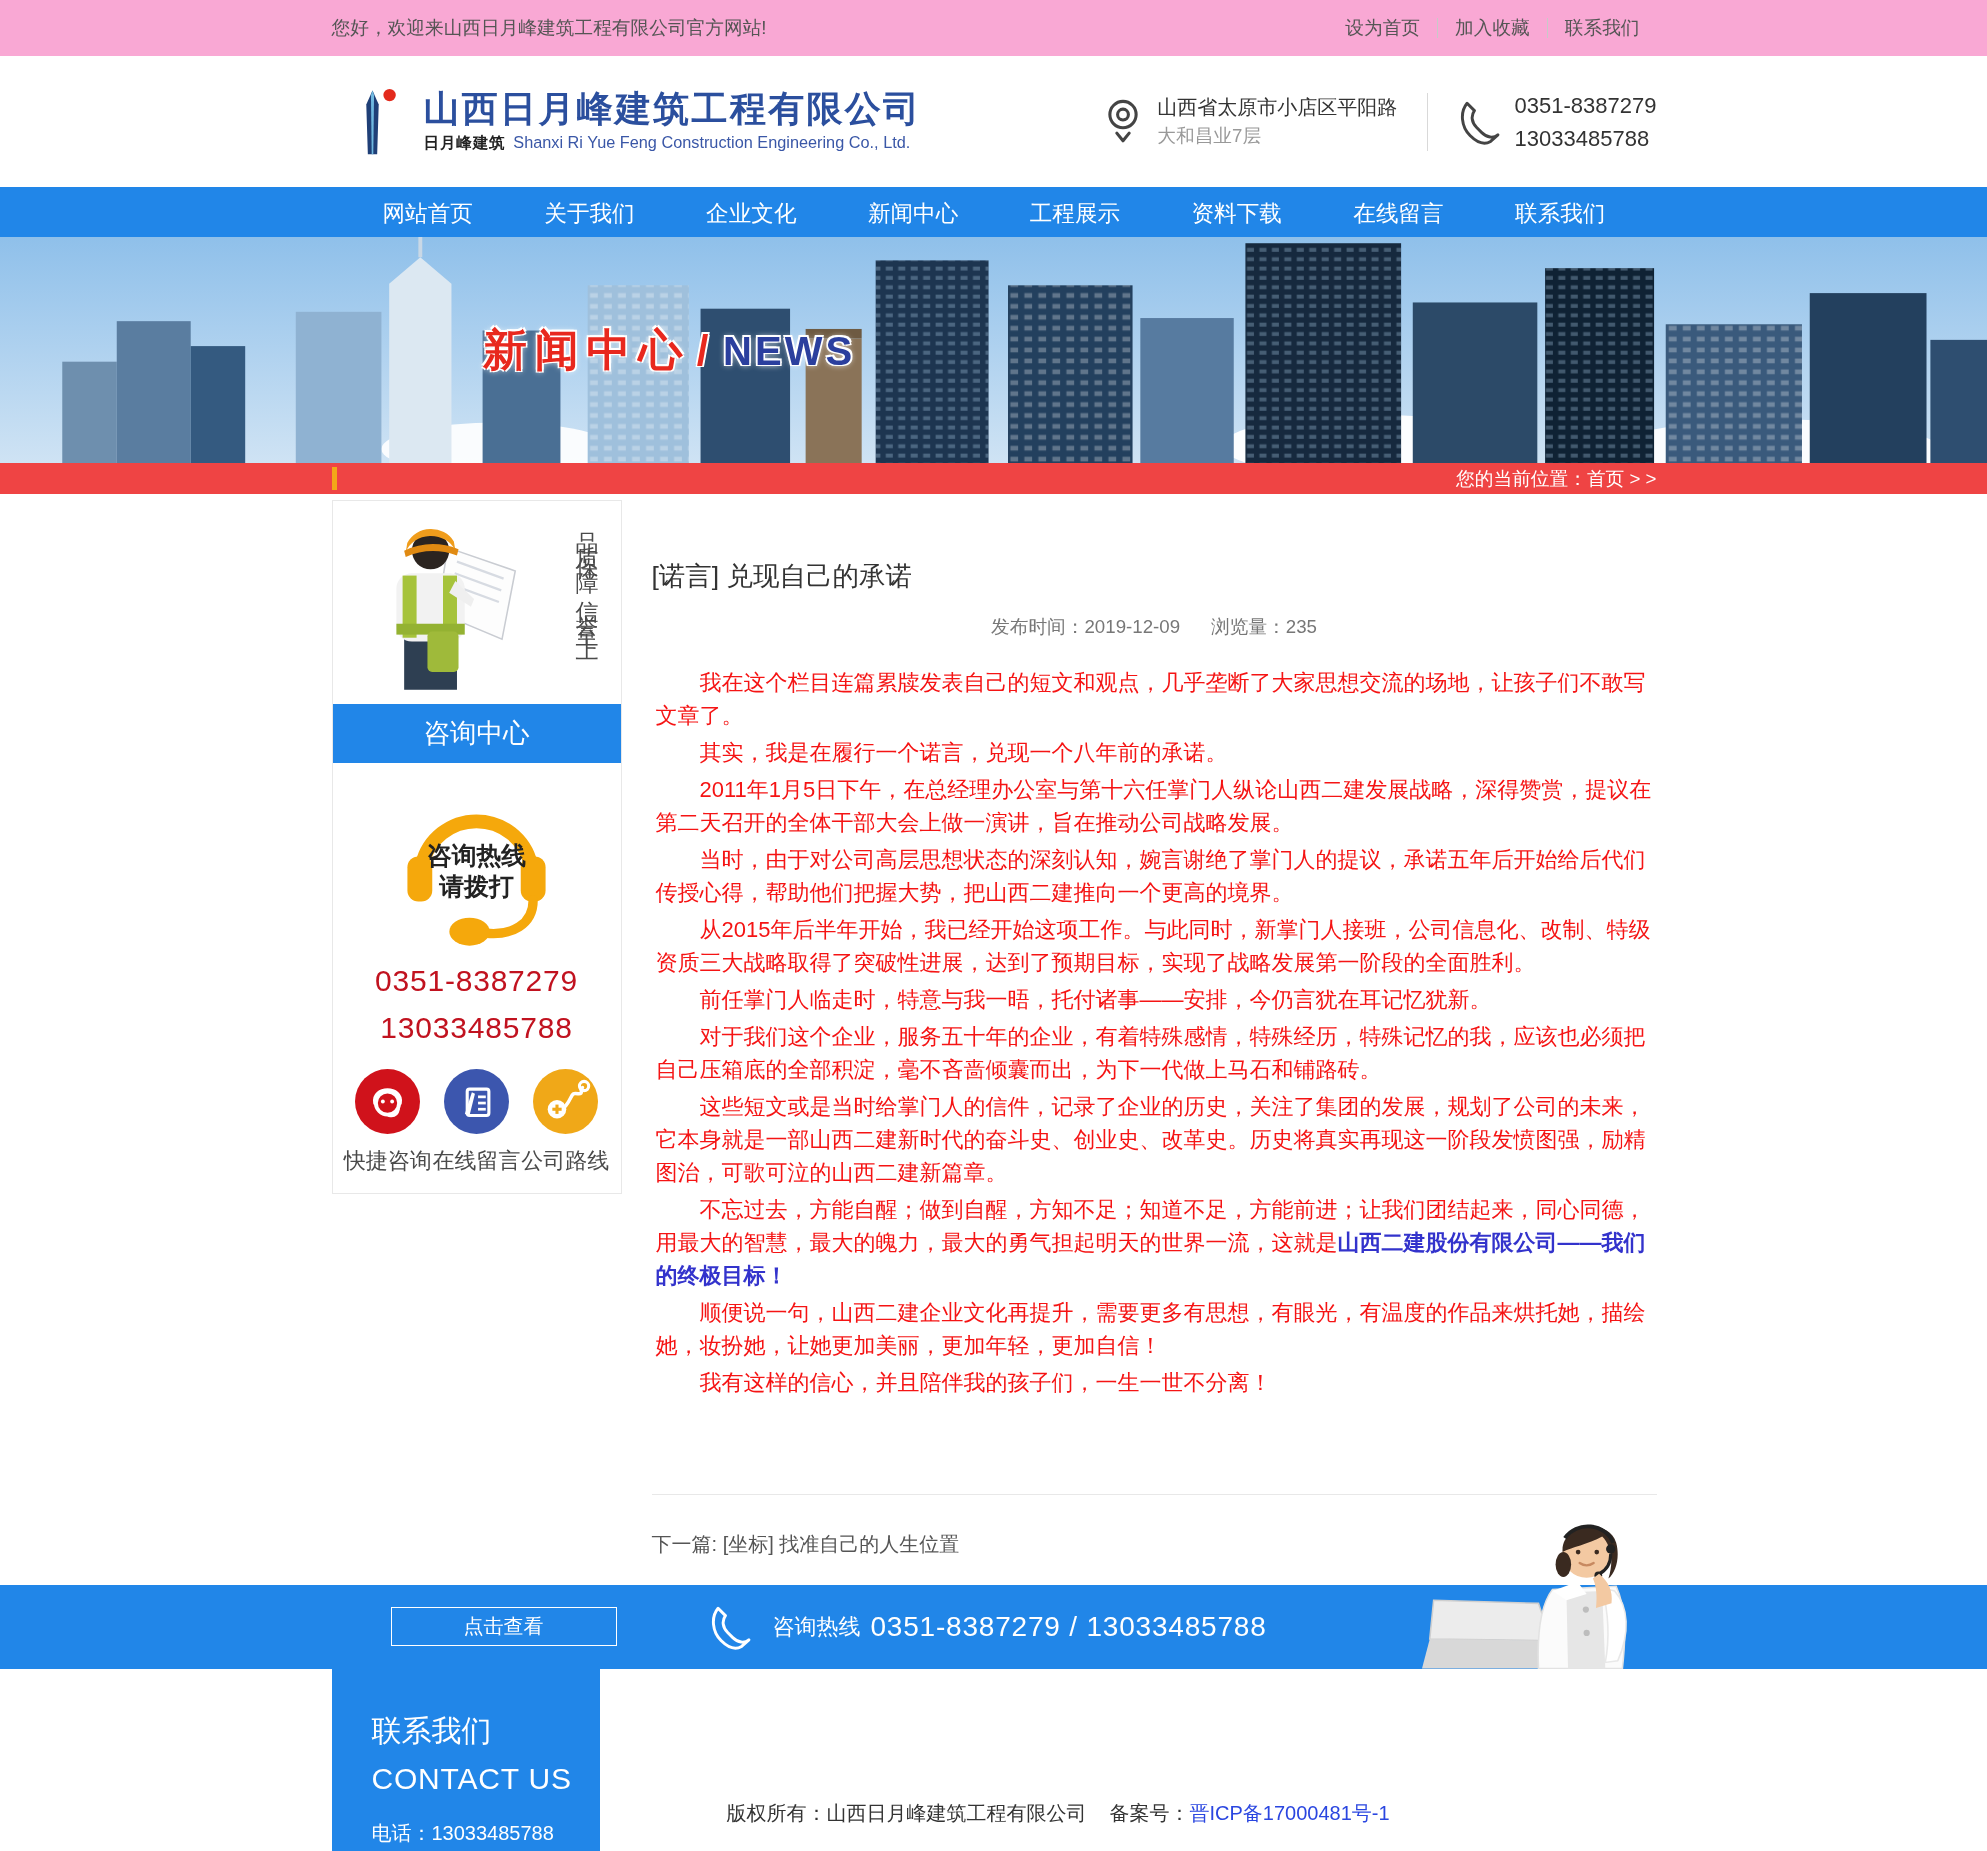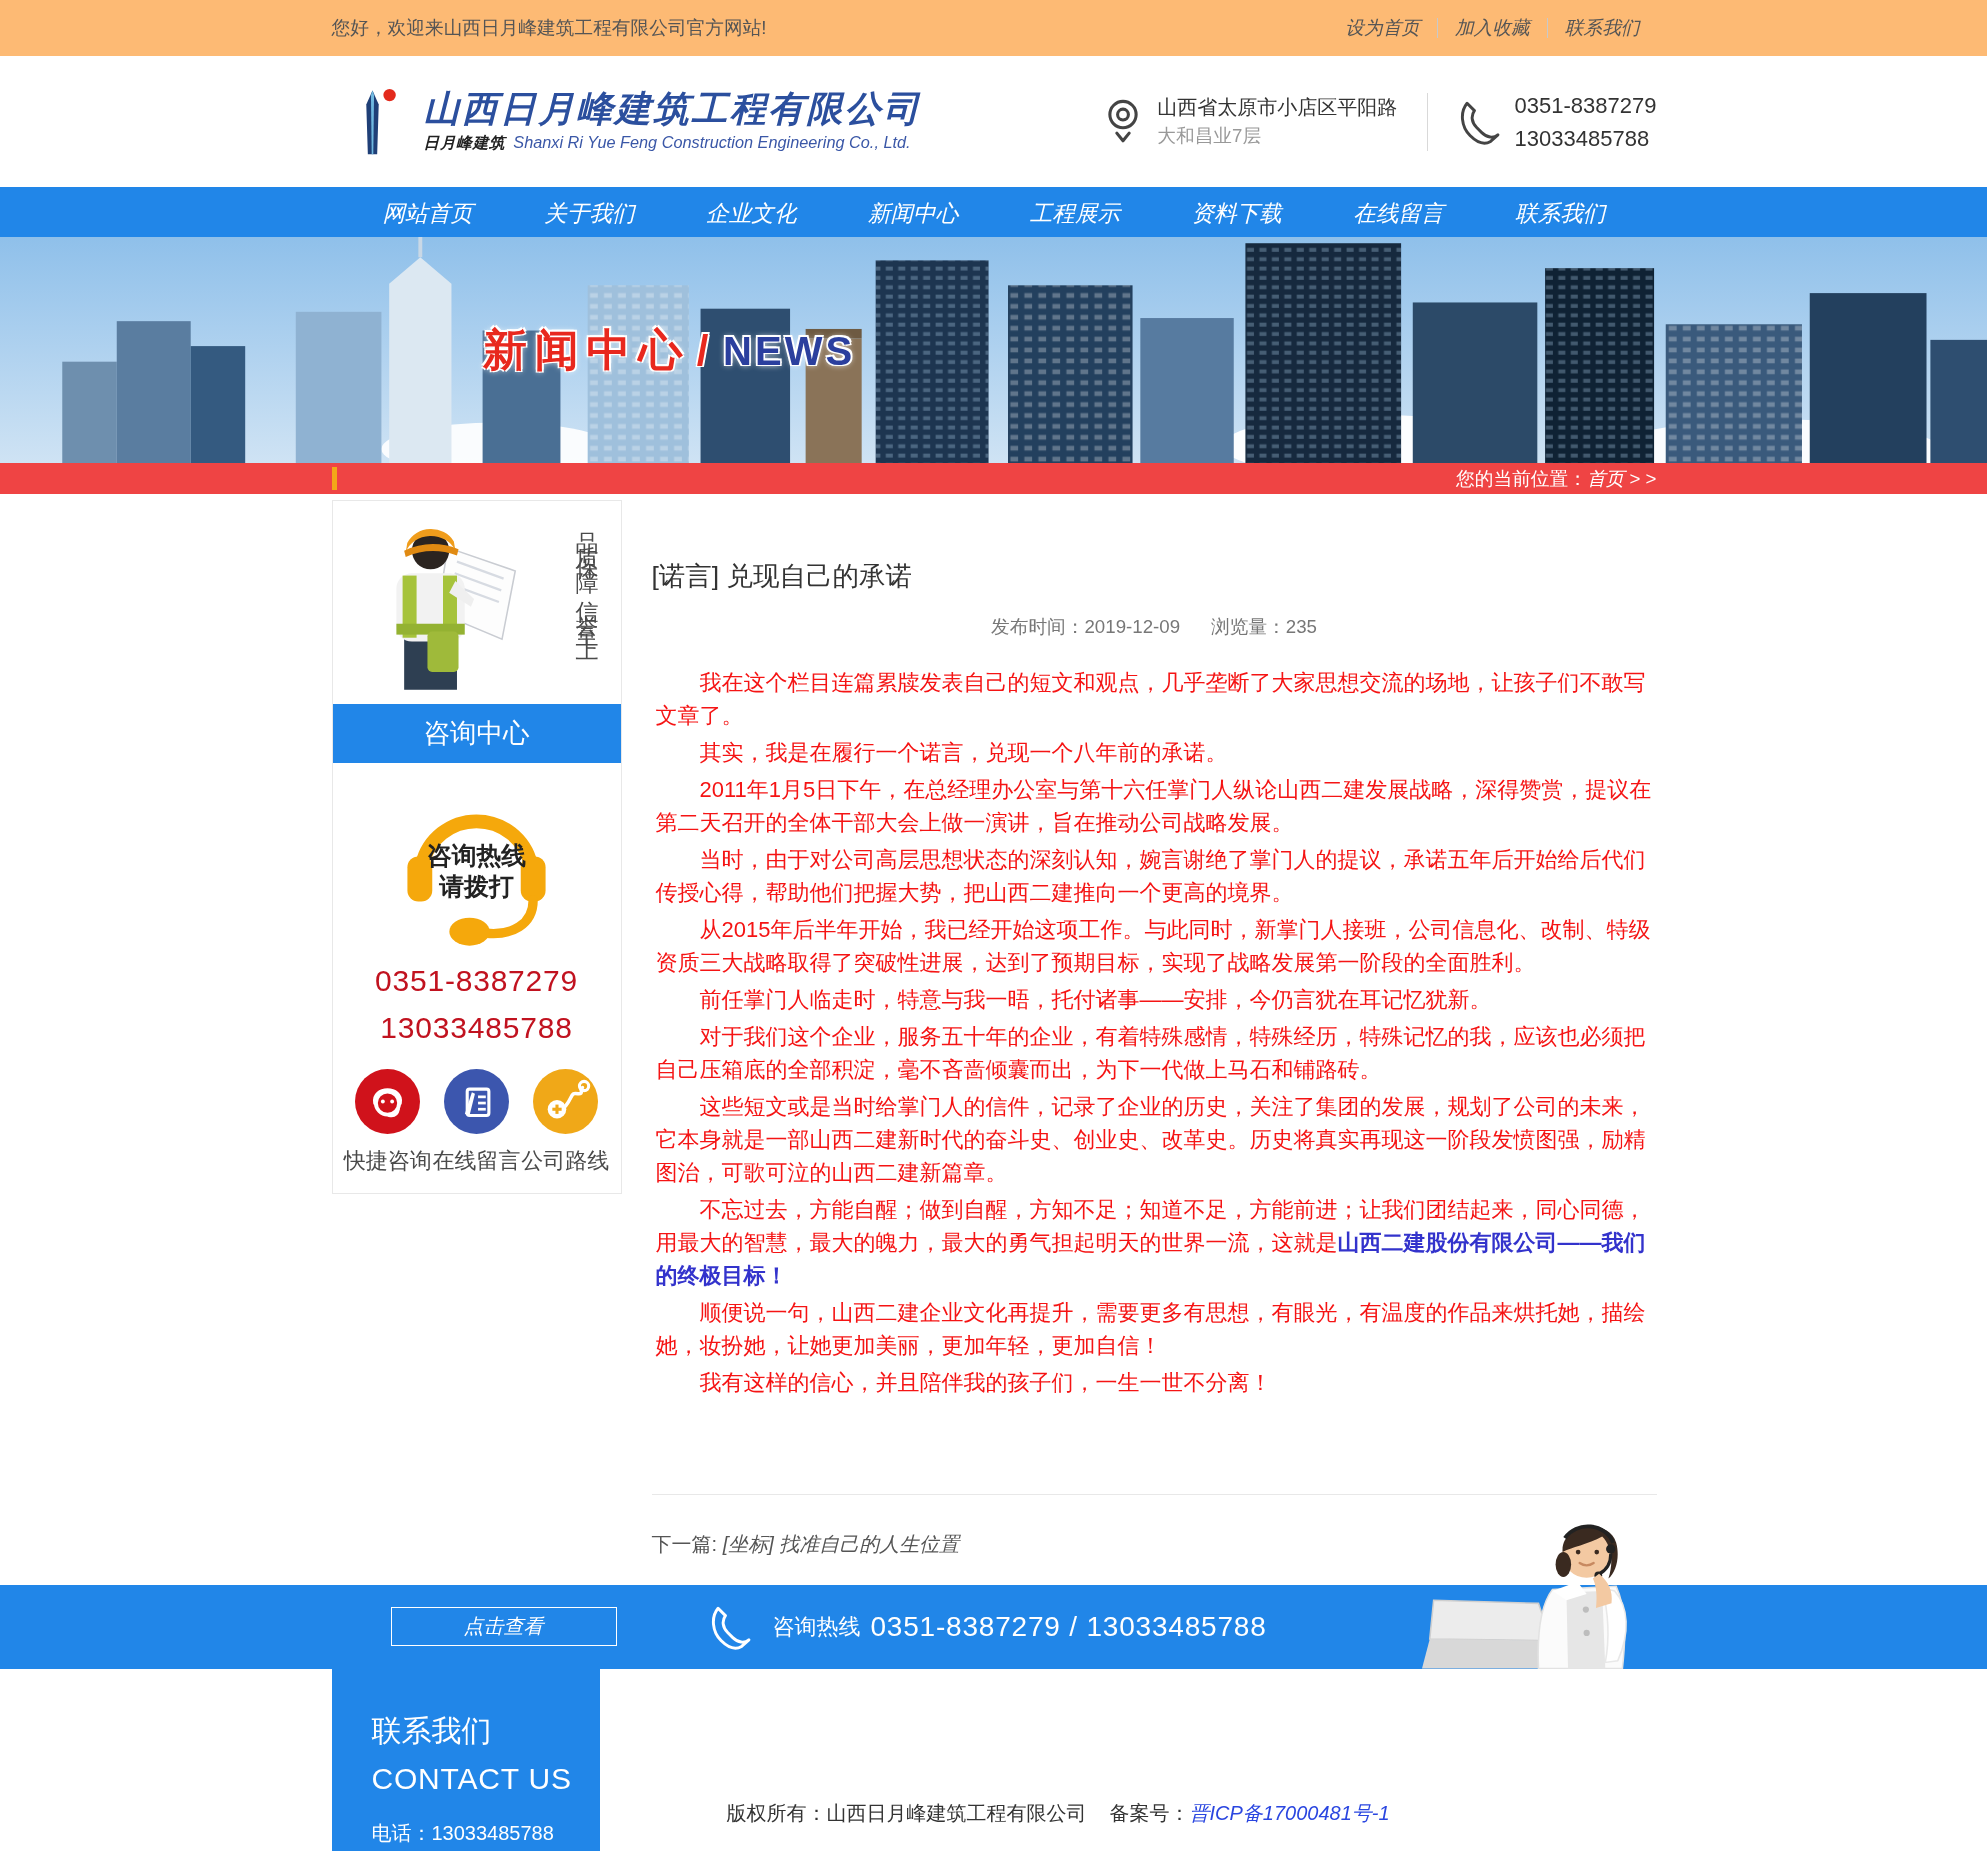--- a/index.html
+++ b/index.html
@@ -1,21 +1,21 @@
 <!DOCTYPE html>
 <html style="font-size:12.5px"><head>
 <meta charset="utf-8">
 <style>
   html,body{margin:0;padding:0;background:#ffffff;}
   body{width:1988px;font-family:"Liberation Sans","DejaVu Sans",sans-serif;color:#333;}
   .wrap{width:1325px;margin:0 auto;position:relative;}
-  a{text-decoration:none;color:inherit;cursor:pointer;font-style:italic;}
-
-  
-  .topbar{background:#fdba74;height:56px;}
+  a{text-decoration:none;color:inherit;cursor:pointer;}
+
+  
+  .topbar{background:#f9a8d4;height:56px;}
   .topbar-in{display:flex;justify-content:space-between;align-items:center;height:56px;}
   .welcome{font-size:18.7px;color:#555;}
   .top-links{display:flex;align-items:center;font-size:18.7px;color:#555;}
   .top-links a{padding:0 17px;line-height:20px;}
   .top-links a.sep{border-left:0.8px solid #c9c9c9;}
 
   
   .header{background:#fff;height:131px;}
   .header-in{display:flex;align-items:center;height:131px;}
   .logo{display:flex;align-items:center;}

